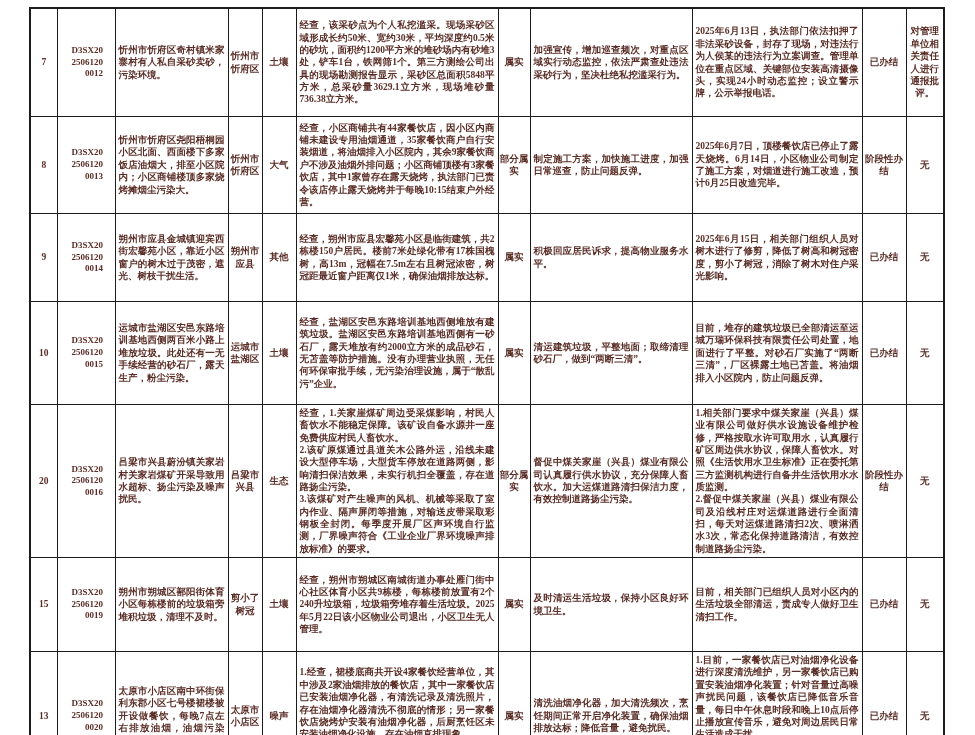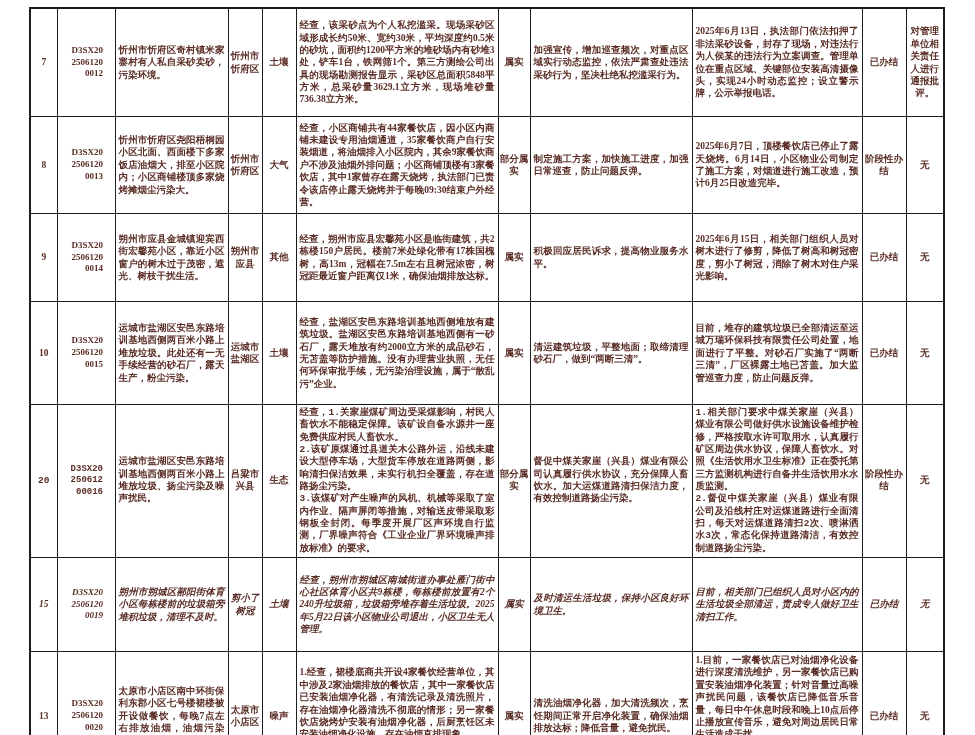--- a/index.html
+++ b/index.html
@@ -25,22 +25,22 @@
     overflow:hidden;
   }
   td.center{text-align:center;padding:2px 1px;}
   td.longtext{text-align:justify;}
   td.prelines{white-space:pre-line;text-align:justify;}
   .case-wrap{display:inline-block;max-width:34px;word-break:break-all;font-size:9px;text-align:right;}
   tr.r0 td{height:103px;}
   tr.r1 td{height:92px;}
   tr.r2 td{height:83px;}
   tr.r3 td{height:98px;}
-  tr.r4 td{height:148px;font-family:Liberation Mono, monospace;}
-  tr.r5 td{height:89px;font-style:italic;}
+  tr.r4 td{height:148px;}
+  tr.r5 td{height:89px;}
   tr.r6 td{height:92px;}
 </style>
 </head>
 <body>
 
 <table class="doc-table">
   <colgroup>
     <col style="width:27px">
       <col style="width:58px">
       <col style="width:113px">
@@ -66,21 +66,21 @@
       <td class="prelines">2025年6月13日，执法部门依法扣押了非法采砂设备，封存了现场，对违法行为人侯某的违法行为立案调查。管理单位在重点区域、关键部位安装高清摄像头，实现24小时动态监控；设立警示牌，公示举报电话。</td>
       <td class="center">已办结</td>
       <td class="center">对管理单位相关责任人进行通报批评。</td>
     </tr>
     <tr class="r1">
       <td class="center">8</td>
       <td class="center"><span class="case-wrap">D3SX2025061200013</span></td>
       <td class="longtext">忻州市忻府区尧阳梧桐园小区北面、西面楼下多家饭店油烟大，排至小区院内；小区商铺楼顶多家烧烤摊烟尘污染大。</td>
       <td class="center">忻州市忻府区</td>
       <td class="center">大气</td>
-      <td class="prelines">经查，小区商铺共有44家餐饮店，因小区内商铺未建设专用油烟通道，35家餐饮商户自行安装烟道，将油烟排入小区院内，其余9家餐饮商户不涉及油烟外排问题；小区商铺顶楼有3家餐饮店，其中1家曾存在露天烧烤，执法部门已责令该店停止露天烧烤并于每晚09:30结束户外经营。</td>
+      <td class="prelines">经查，小区商铺共有44家餐饮店，因小区内商铺未建设专用油烟通道，35家餐饮商户自行安装烟道，将油烟排入小区院内，其余9家餐饮商户不涉及油烟外排问题；小区商铺顶楼有3家餐饮店，其中1家曾存在露天烧烤，执法部门已责令该店停止露天烧烤并于每晚10:15结束户外经营。</td>
       <td class="center">部分属实</td>
       <td class="longtext">制定施工方案，加快施工进度，加强日常巡查，防止问题反弹。</td>
       <td class="prelines">2025年6月7日，顶楼餐饮店已停止了露天烧烤。6月14日，小区物业公司制定了施工方案，对烟道进行施工改造，预计6月25日改造完毕。</td>
       <td class="center">阶段性办结</td>
       <td class="center">无</td>
     </tr>
     <tr class="r2">
       <td class="center">9</td>
       <td class="center"><span class="case-wrap">D3SX2025061200014</span></td>
       <td class="longtext">朔州市应县金城镇迎宾西街宏馨苑小区，靠近小区窗户的树木过于茂密，遮光、树枝干扰生活。</td>
@@ -95,28 +95,28 @@
     </tr>
     <tr class="r3">
       <td class="center">10</td>
       <td class="center"><span class="case-wrap">D3SX2025061200015</span></td>
       <td class="longtext">运城市盐湖区安邑东路培训基地西侧两百米小路上堆放垃圾。此处还有一无手续经营的砂石厂，露天生产，粉尘污染。</td>
       <td class="center">运城市盐湖区</td>
       <td class="center">土壤</td>
       <td class="prelines">经查，盐湖区安邑东路培训基地西侧堆放有建筑垃圾。盐湖区安邑东路培训基地西侧有一砂石厂，露天堆放有约2000立方米的成品砂石，无苫盖等防护措施。没有办理营业执照，无任何环保审批手续，无污染治理设施，属于“散乱污”企业。</td>
       <td class="center">属实</td>
       <td class="longtext">清运建筑垃圾，平整地面；取缔清理砂石厂，做到“两断三清”。</td>
-      <td class="prelines">目前，堆存的建筑垃圾已全部清运至运城万瑞环保科技有限责任公司处置，地面进行了平整。对砂石厂实施了“两断三清”，厂区裸露土地已苫盖。加大监管巡查力度，防止问题反弹。</td>
+      <td class="prelines">目前，堆存的建筑垃圾已全部清运至运城万瑞环保科技有限责任公司处置，地面进行了平整。对砂石厂实施了“两断三清”，厂区裸露土地已苫盖。将油烟排入小区院内，防止问题反弹。</td>
       <td class="center">已办结</td>
       <td class="center">无</td>
     </tr>
     <tr class="r4">
       <td class="center">20</td>
       <td class="center"><span class="case-wrap">D3SX2025061200016</span></td>
-      <td class="longtext">运城市盐湖区安邑东路培训基地西侧两百米小路上堆放垃圾、扬尘污染及噪声扰民。</td>
+      <td class="longtext">吕梁市兴县蔚汾镇关家岩村关家岩煤矿开采导致用水超标、扬尘污染及噪声扰民。</td>
       <td class="center">吕梁市兴县</td>
       <td class="center">生态</td>
       <td class="prelines">经查，1.关家崖煤矿周边受采煤影响，村民人畜饮水不能稳定保障。该矿设自备水源井一座免费供应村民人畜饮水。
 2.该矿原煤通过县道关木公路外运，沿线未建设大型停车场，大型货车停放在道路两侧，影响清扫保洁效果，未实行机扫全覆盖，存在道路扬尘污染。
 3.该煤矿对产生噪声的风机、机械等采取了室内作业、隔声屏闭等措施，对输送皮带采取彩钢板全封闭。每季度开展厂区声环境自行监测，厂界噪声符合《工业企业厂界环境噪声排放标准》的要求。</td>
       <td class="center">部分属实</td>
       <td class="longtext">督促中煤关家崖（兴县）煤业有限公司认真履行供水协议，充分保障人畜饮水。加大运煤道路清扫保洁力度，有效控制道路扬尘污染。</td>
       <td class="prelines">1.相关部门要求中煤关家崖（兴县）煤业有限公司做好供水设施设备维护检修，严格按取水许可取用水，认真履行矿区周边供水协议，保障人畜饮水。对照《生活饮用水卫生标准》正在委托第三方监测机构进行自备井生活饮用水水质监测。
 2.督促中煤关家崖（兴县）煤业有限公司及沿线村庄对运煤道路进行全面清扫，每天对运煤道路清扫2次、喷淋洒水3次，常态化保持道路清洁，有效控制道路扬尘污染。</td>
       <td class="center">阶段性办结</td>

